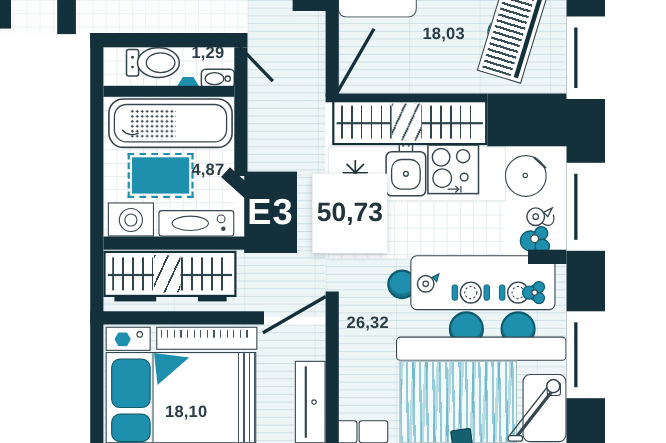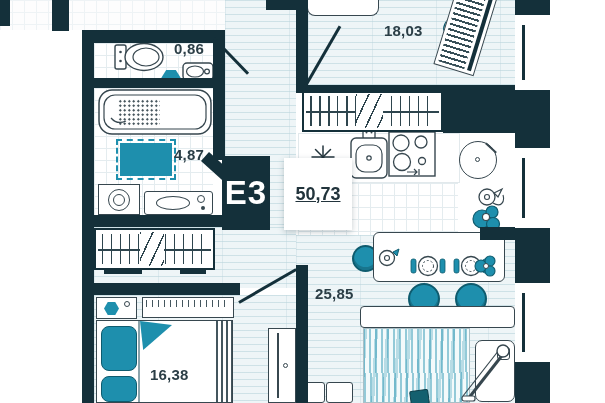--- a/index.html
+++ b/index.html
@@ -42,21 +42,21 @@
       repeating-linear-gradient(93deg,rgba(30,143,173,.28) 0 3px,transparent 3px 11px);}
   .dots{position:absolute;background-image:radial-gradient(circle,#37474f 0.9px,transparent 1.2px);
         background-size:4.5px 4.5px;}
   .mat{position:absolute;background:#1e8fad;outline:2.5px dashed #1e8fad;outline-offset:2.5px;}
   
   .lbl{position:absolute;font-size:15px;font-weight:bold;color:#2b3e46;letter-spacing:.2px;white-space:nowrap;}
   .unit-box{position:absolute;background:#14303a;display:flex;align-items:center;justify-content:center;}
   .unit-box span{color:#fff;font-size:33px;font-weight:bold;letter-spacing:1px;}
   .area-box{position:absolute;background:#fff;box-shadow:0 2px 6px rgba(20,48,58,.25);
             display:flex;align-items:center;justify-content:center;}
-  .area-box span{font-size:18px;font-weight:bold;color:#22343c;text-decoration:underline;}
+  .area-box span{font-size:24px;font-weight:bold;color:#22343c;}
   .window{position:absolute;background:#fff;}
   .window .glass{position:absolute;left:7px;top:10px;width:3px;bottom:10px;background:#14303a;}
   .frame-lines{position:absolute;background:repeating-linear-gradient(90deg,#44565e 0 1.5px,transparent 1.5px 5px);}
   svg{display:block;}
 </style>
 </head>
 <body>
 
 <div class="canvas">
 
@@ -252,19 +252,19 @@
   <div class="leaf" style="left:304px;top:87px;width:72px;transform:rotate(-60deg);"></div>
   <div class="leaf" style="left:239px;top:301px;width:66px;transform:rotate(-30deg);"></div>
 
   <div class="unit-box" style="left:222px;top:156px;width:48px;height:74px;">
     <span>E3</span>
   </div>
   <div class="area-box" style="left:284px;top:158px;width:68px;height:72px;">
     <span>50,73</span>
   </div>
 
-  <div class="lbl" style="left:174px;top:40px;">0,86</div>
+  <div class="lbl" style="left:174px;top:40px;">1,29</div>
   <div class="lbl" style="left:174px;top:146px;">4,87</div>
   <div class="lbl" style="left:384px;top:22px;">18,03</div>
-  <div class="lbl" style="left:315px;top:285px;">25,85</div>
-  <div class="lbl" style="left:150px;top:366px;">16,38</div>
+  <div class="lbl" style="left:315px;top:285px;">26,32</div>
+  <div class="lbl" style="left:150px;top:366px;">18,10</div>
 
 </div>
 
 </body></html>

